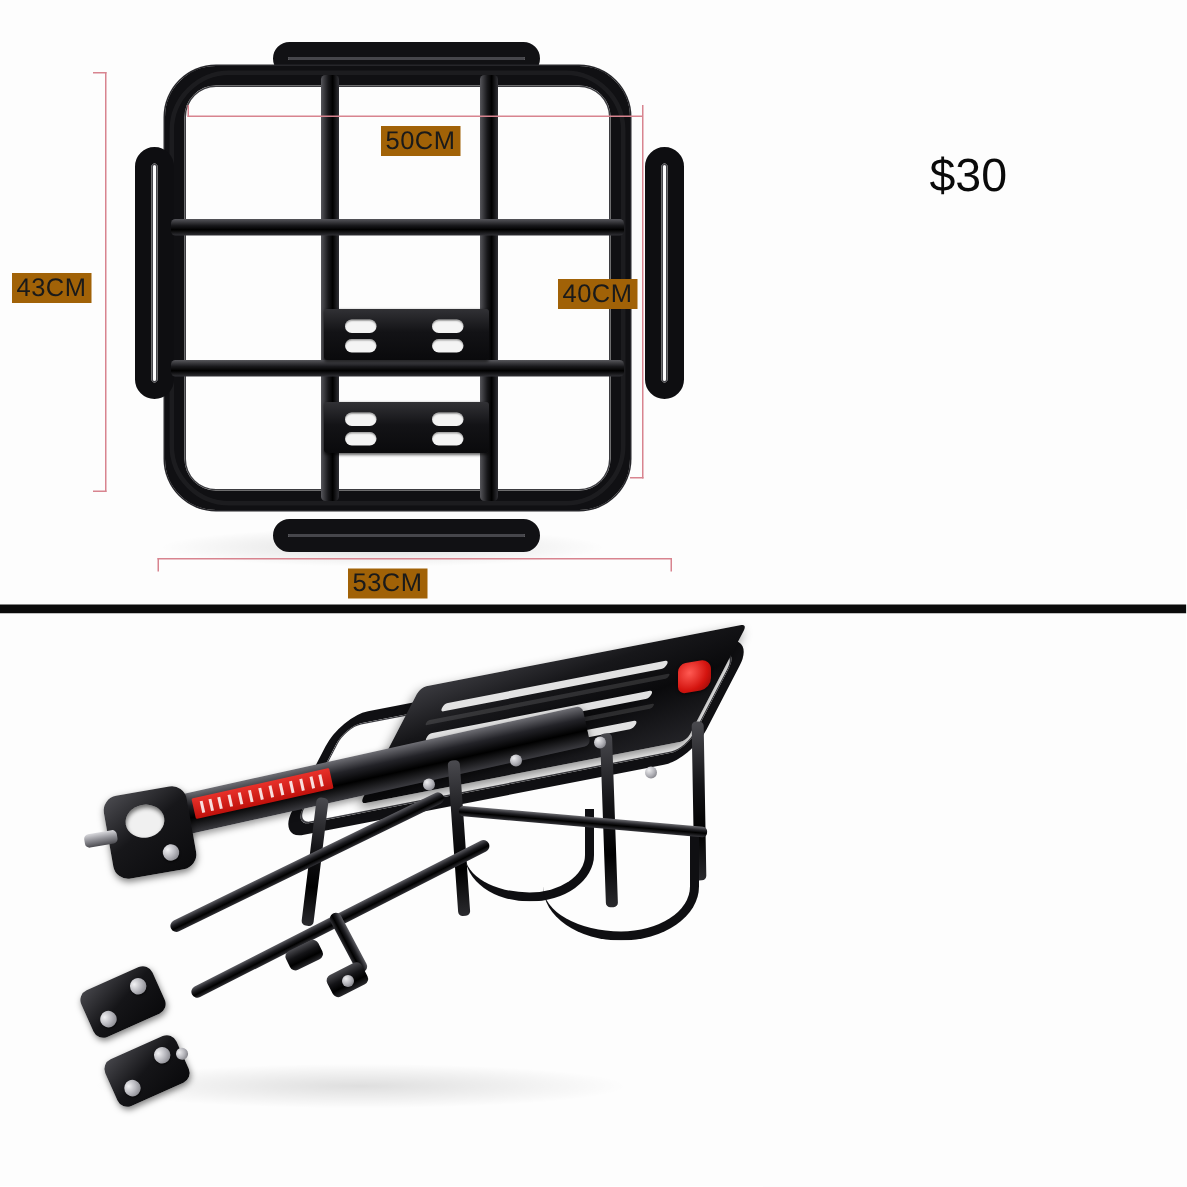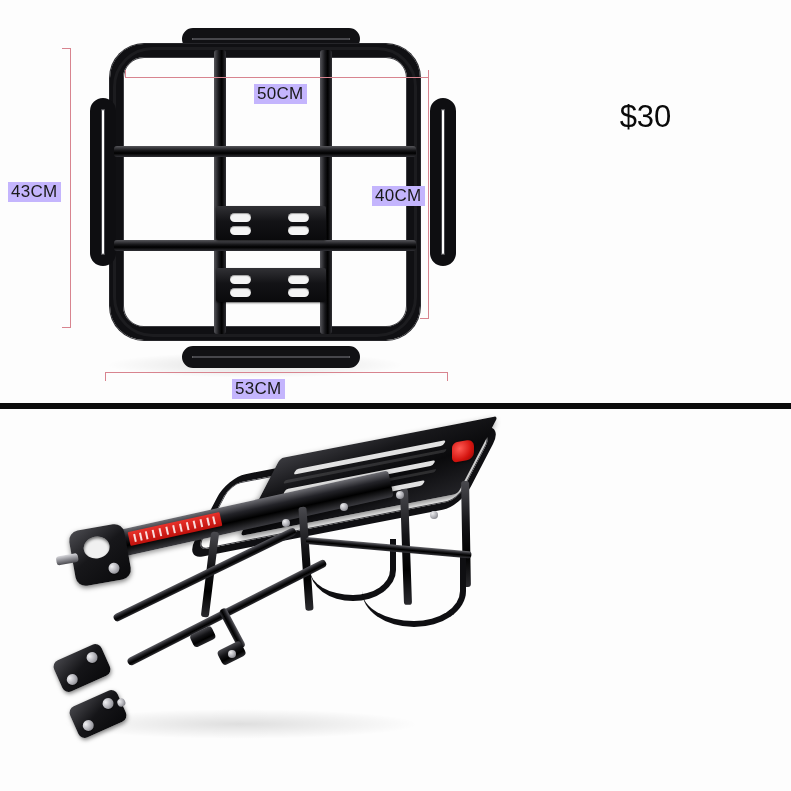--- a/index.html
+++ b/index.html
@@ -92,21 +92,21 @@
     position: absolute;
     height: 1px;
     background: #d8848f;
   }
   .dim-label {
     position: absolute;
     font-size: 17px;
     color: #1a1a1a;
     letter-spacing: 0.3px;
     white-space: nowrap;
-    background: #c4b5fd;
+    background: #a16207;
     padding: 0 3px;
   }
 
   
   #rack-a {
     position: absolute;
     left: 88px;
     top: 28px;
     width: 370px;
     height: 340px;

